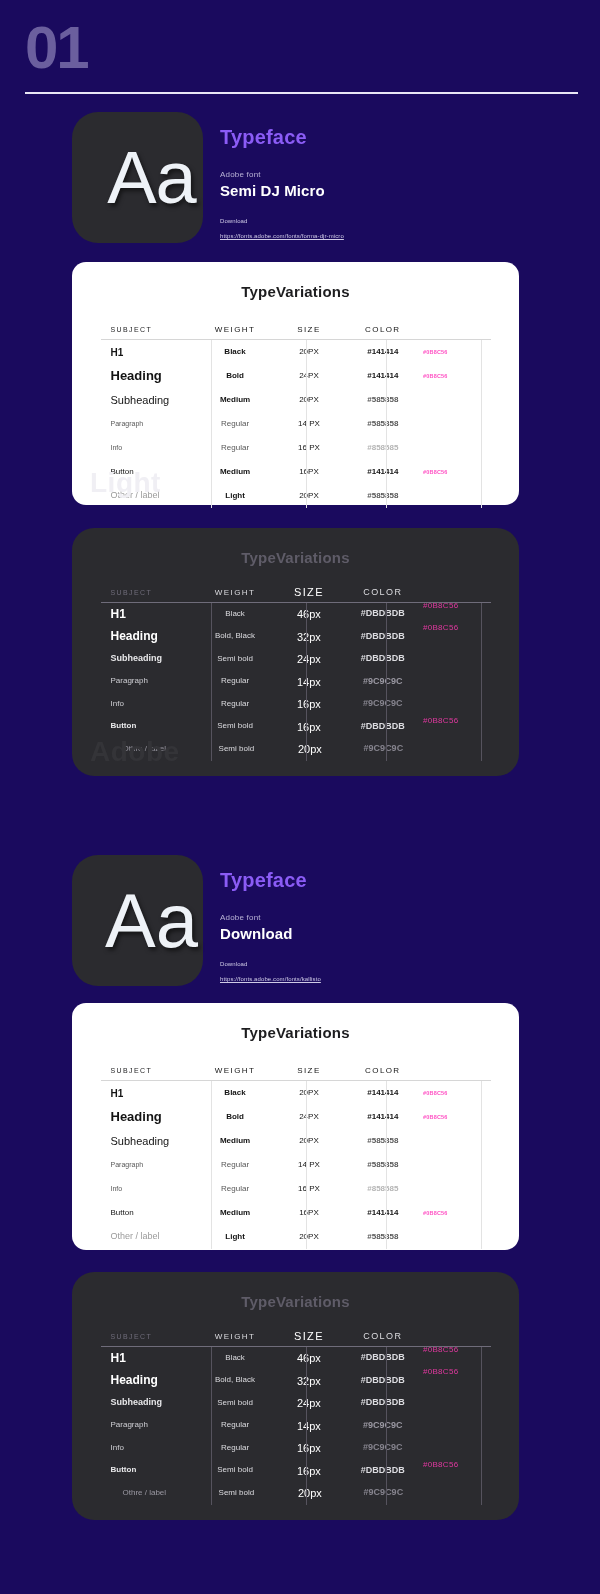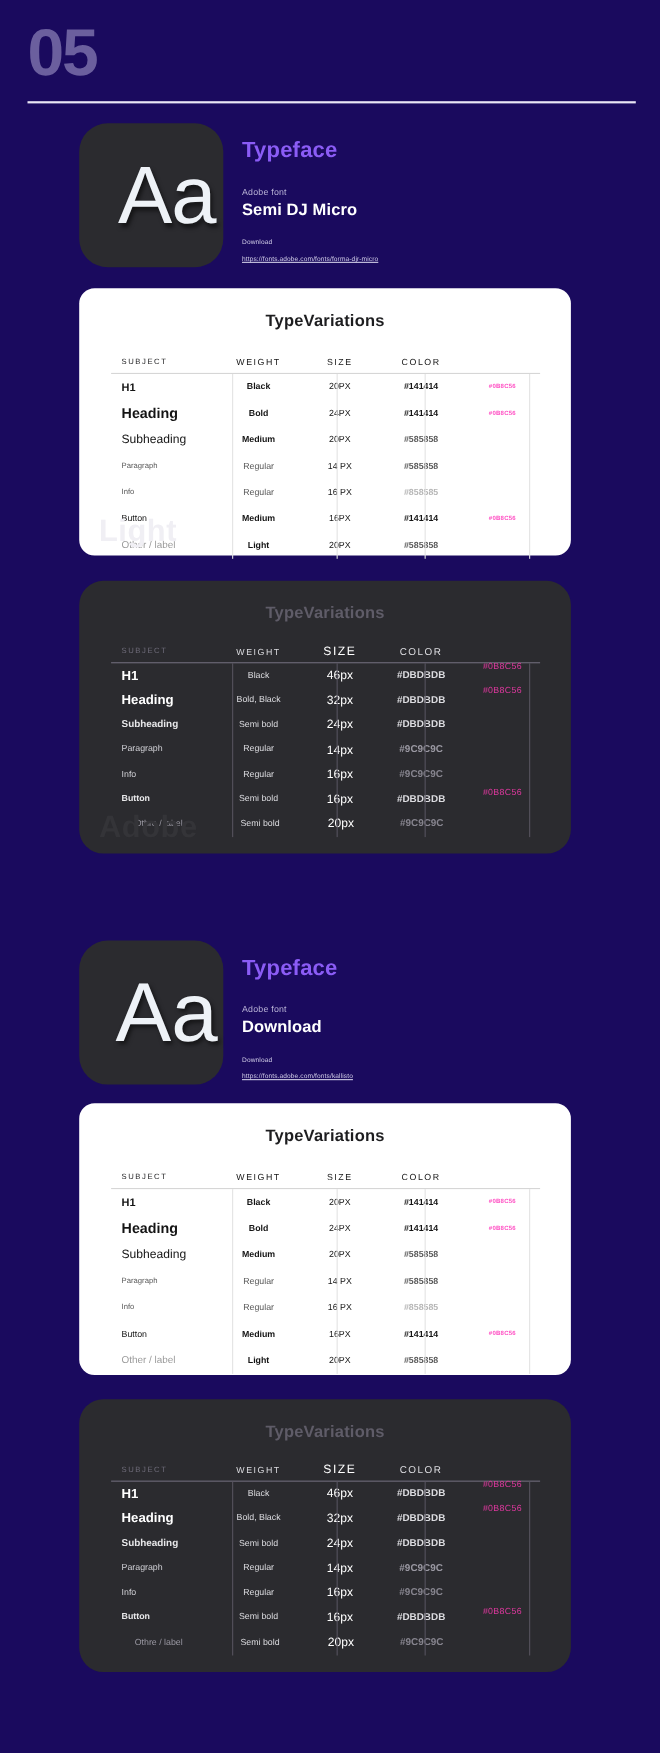--- a/index.html
+++ b/index.html
@@ -68,21 +68,21 @@
   .tbl { position: relative; margin: 0 auto; }
   .card.light .tbl { width: 390px; margin-top: 19px; }
   .card.dark  .tbl { width: 390px; margin-top: 16px; }
 
   .tbl-row { display: flex; align-items: center; }
   .tbl-head { height: 20px; }
   .c-sub  { width: 110px; padding-left: 10px; }
   .c-wgt  { width: 95px;  text-align: center; }
   .c-size { width: 80px;  text-align: center; }
   .c-col  { width: 95px;  text-align: center; font-weight: bold; }
-  .c-acc  { width: 80px;  text-align: center; }
+  .c-acc  { width: 80px;  text-align: left; }
 
   .hdr-txt { font-size: 7px; font-weight: normal; letter-spacing: 1.4px; }
   .card.light .hdr-txt { color: #1d1d1f; }
   .card.dark  .hdr-txt { color: #6f6c7a; }
 
   .rule { height: 1px; width: 100%; }
   .card.light .rule { background: #d6d6d6; }
   .card.dark  .rule { background: #6f6c7a; }
 
   
@@ -135,21 +135,21 @@
   }
   .card.light .watermark { color: #f0eff4; bottom: 8px; }
   .card.dark  .watermark { color: #343438; bottom: 10px; }
 </style>
 </head>
 <body>
 
 <div class="page">
 
   <div class="header">
-    <div class="sec-num">05</div>
+    <div class="sec-num">01</div>
     <div class="header-rule"></div>
   </div>
 
   <div class="typeface" style="top:112px;">
     <div class="aa-tile">
       <span class="aa-glyph">Aa</span>
     </div>
     <div class="tf-info">
       <div class="tf-heading">Typeface</div>
       <div class="tf-adobe">Adobe font</div>

